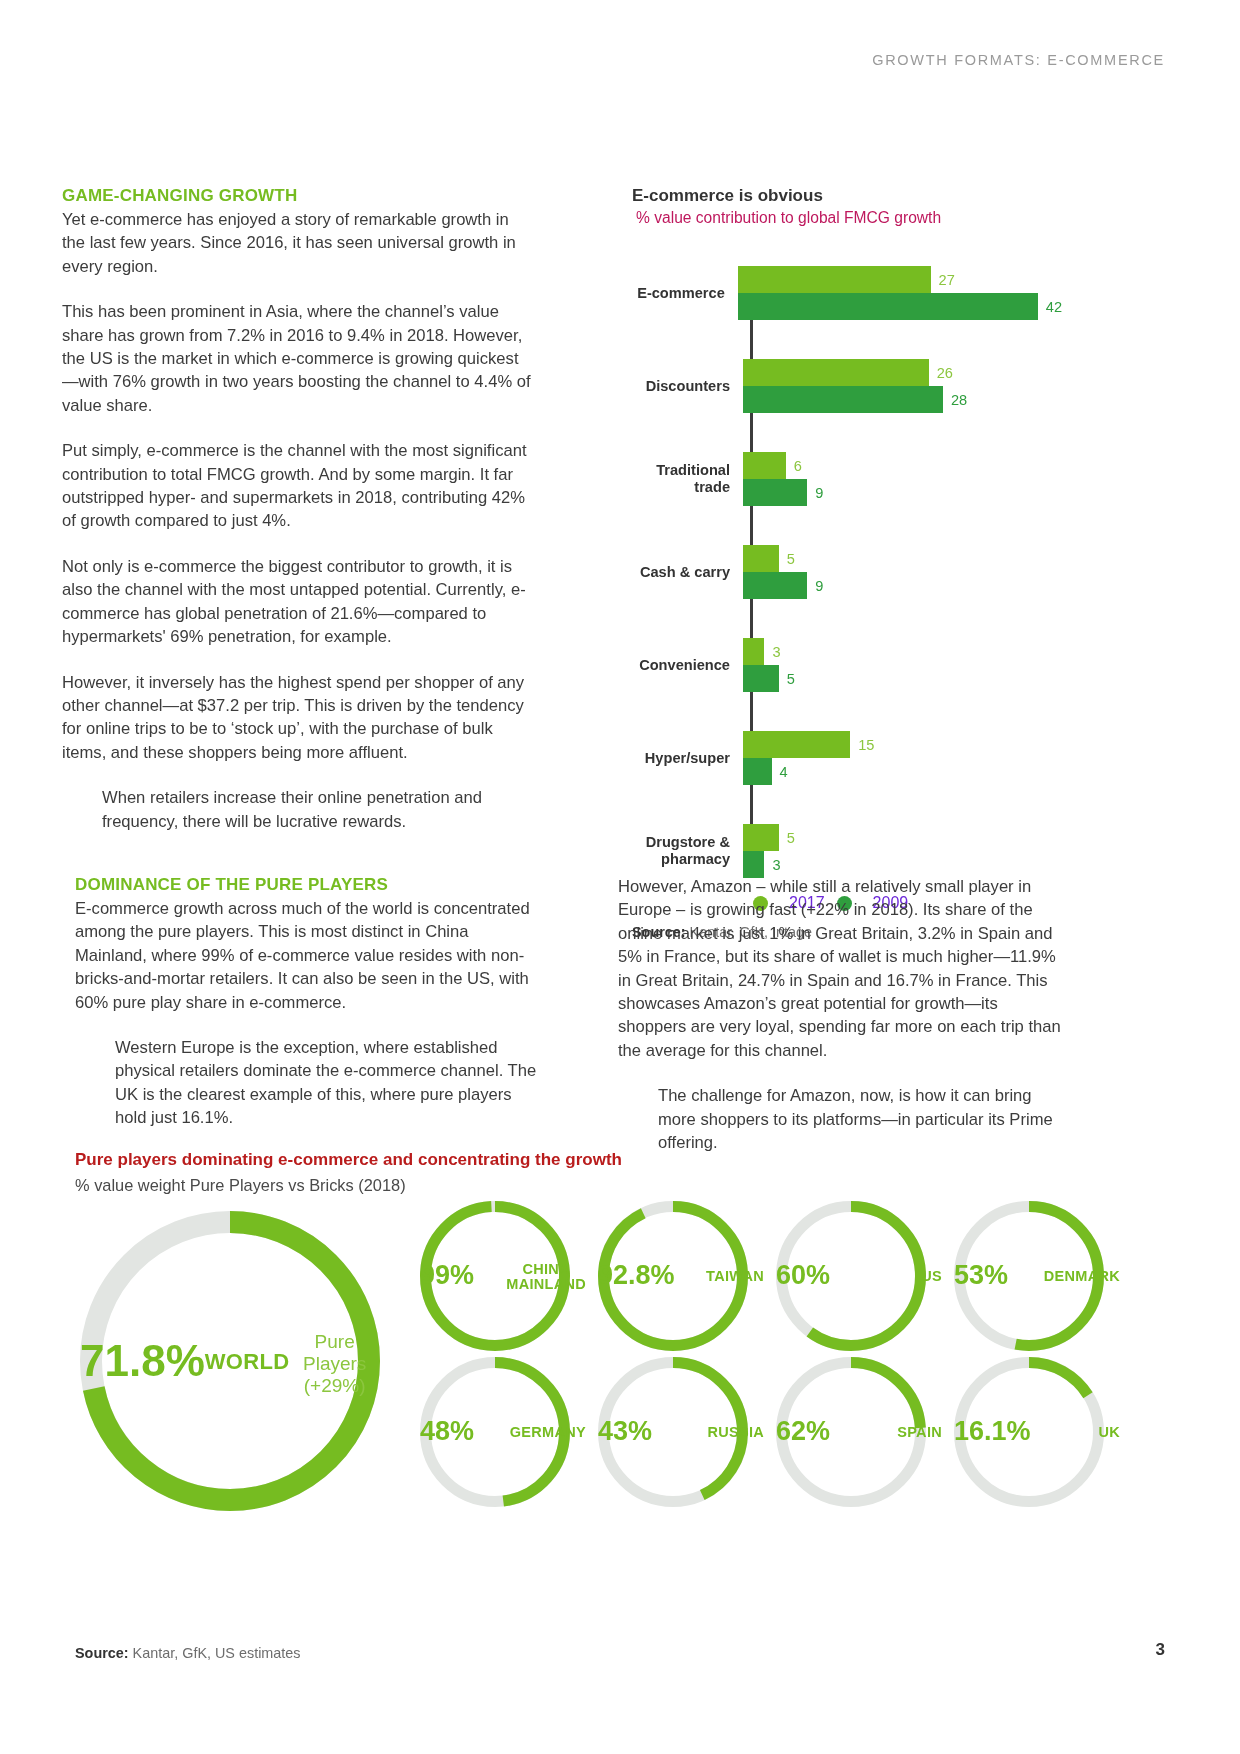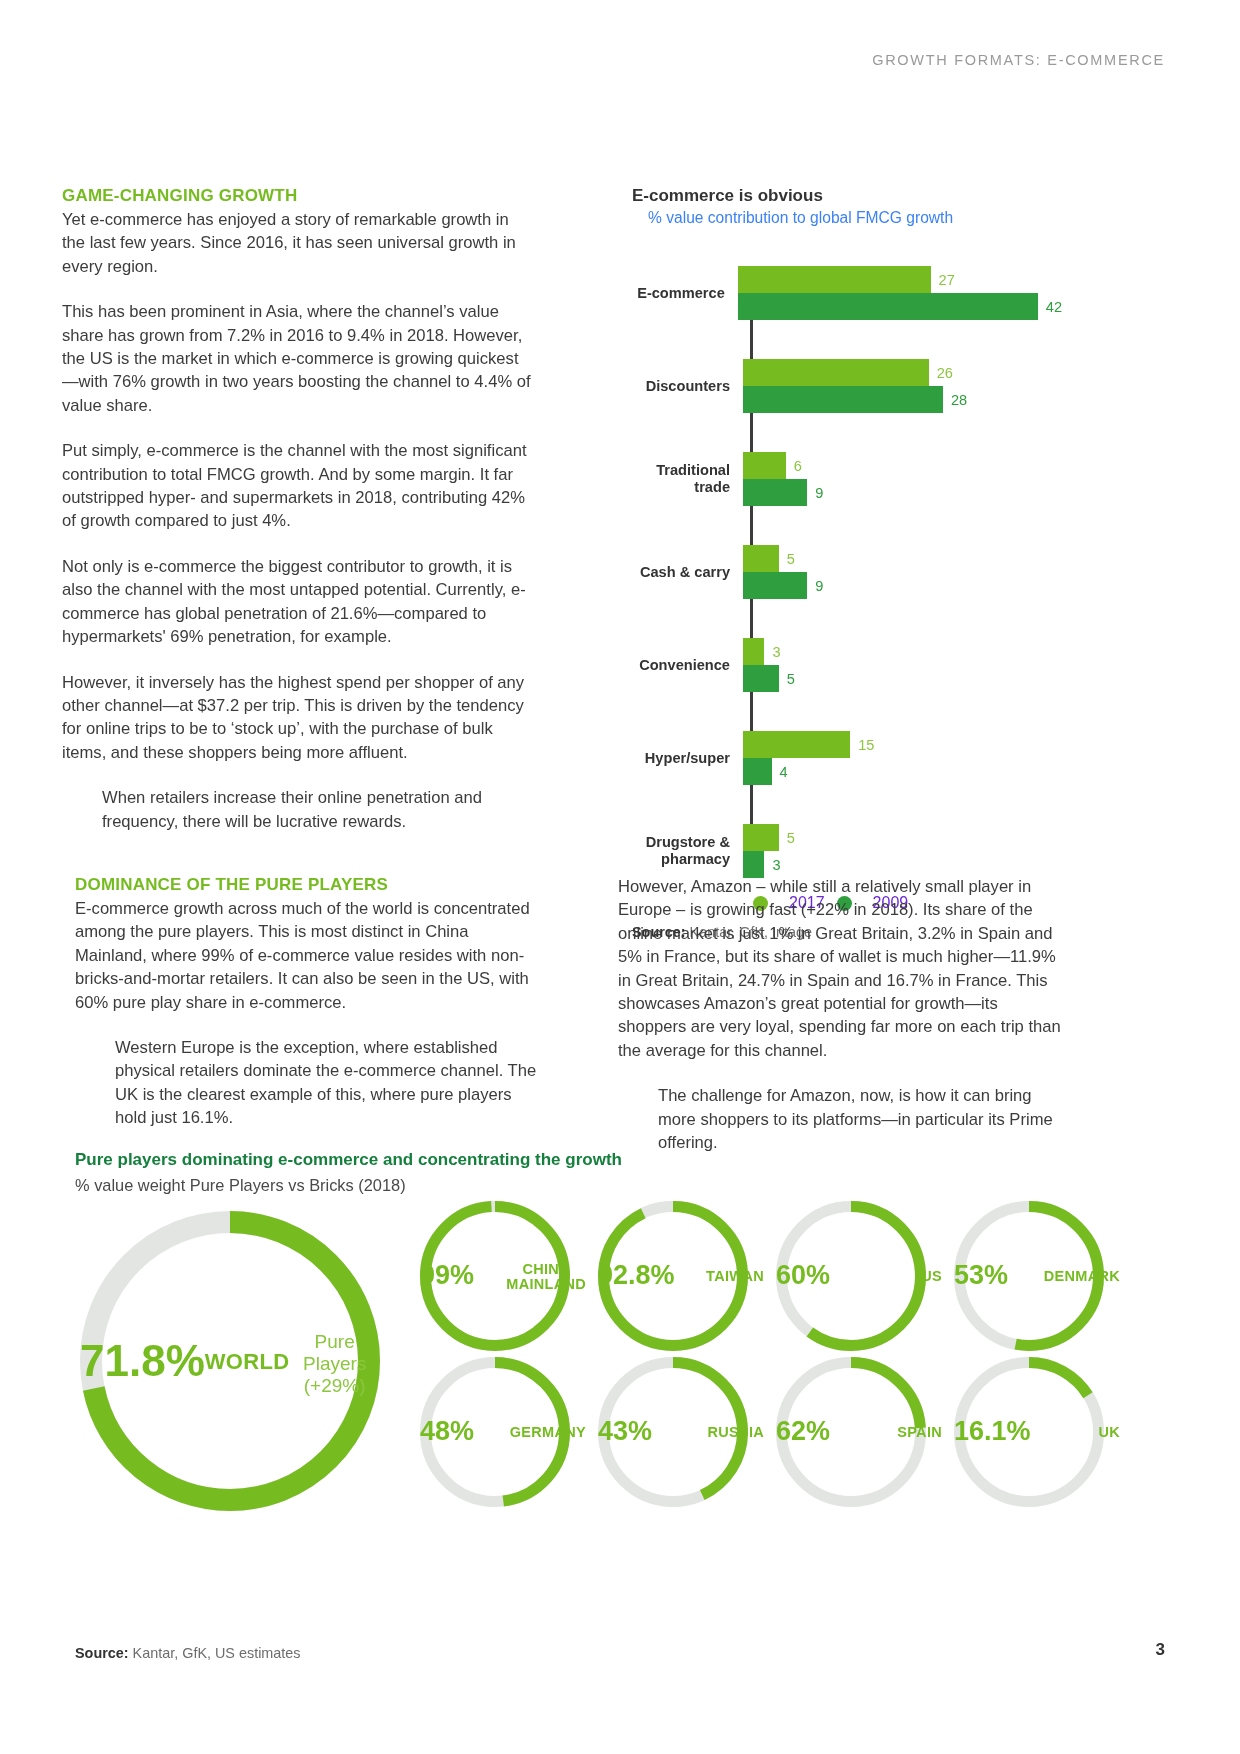--- a/index.html
+++ b/index.html
@@ -34,21 +34,21 @@
     font-size:16.6px; line-height:23.4px;
     margin:0 0 22px 0; color:#3c3c3c; font-weight:400;
   }
   p.body:last-child { margin-bottom:0;margin-left:40px; }
 
   
   .chart-title {
     font-size:17px; font-weight:700; color:#333; margin:0 0 3px 0;
   }
   .chart-sub {
-    font-size:15.6px; color:#3b82f6; margin:0 0 18px 16px; font-weight:400;
+    font-size:15.6px; color:#be185d; margin:0 0 18px 4px; font-weight:400;
   }
   .barchart { position:relative; margin-left:0; }
   .axis-line {
     position:absolute; left:118px; top:0; bottom:0; width:3px;
     background:#3c3c3c;
   }
   .grp { display:flex; align-items:center; margin-bottom:12px; position:relative;margin-top:39px; }
   .grp-label {
     width:108px; text-align:right; padding-right:10px;
     font-size:14.6px; font-weight:700; color:#333; line-height:17px;
@@ -71,21 +71,21 @@
     font-size:14.4px; color:#6d6d6d; margin:12px 0 0 0;
   }
   .source b { color:#333; font-weight:700; }
 
   
   .col-left2  { position:absolute; left:75px;  top:875px; width:470px; }
   .col-right2 { position:absolute; left:618px; top:875px; width:450px; }
 
   
   .donut-section { position:absolute; left:75px; top:1150px; width:1090px; }
-  .ds-title { font-size:17px; font-weight:700; color:#15803d; margin:0 0 6px 0; }
+  .ds-title { font-size:17px; font-weight:700; color:#b91c1c; margin:0 0 6px 0; }
   .ds-sub   { font-size:16.4px; color:#4a4a4a; margin:0 0 16px 0; font-weight:400; }
 
   .donut-wrap { position:relative; height:330px; margin-top:10px; }
   .big-donut {
     position:absolute; left:5px; top:0; width:300px; height:300px;
   }
   .small-grid {
     position:absolute; left:345px; top:-10px;
     display:grid; grid-template-columns:repeat(4,1fr);
     gap:6px 12px; width:700px;

